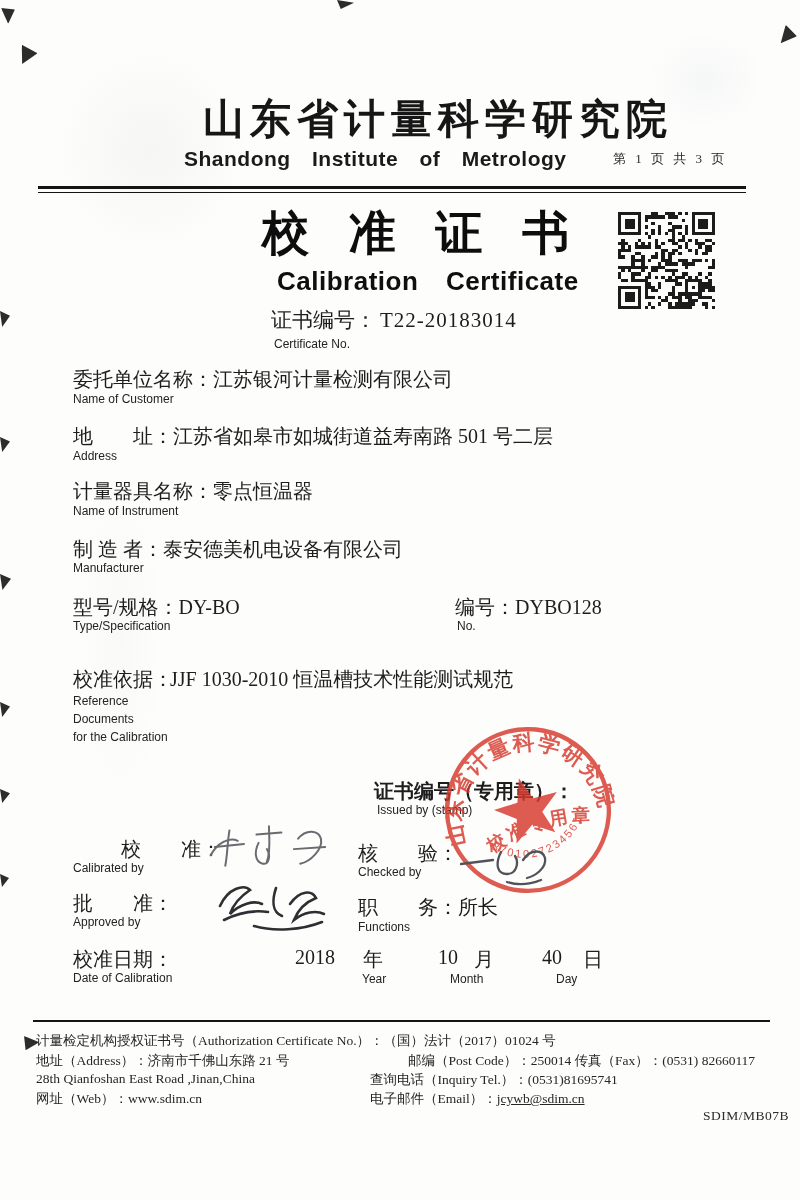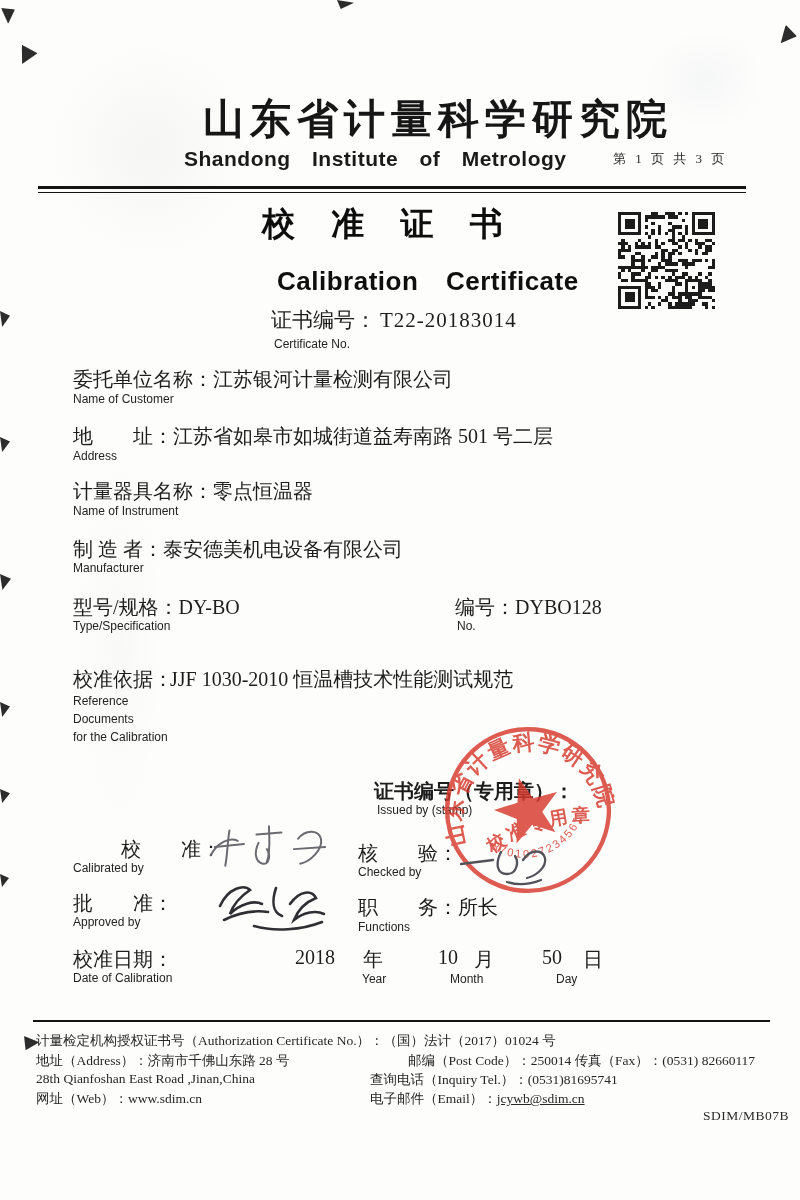--- a/index.html
+++ b/index.html
@@ -42,21 +42,21 @@
 
   <div class="abs zh nowrap" style="left:203px;top:92px;font-size:41px;font-weight:600;letter-spacing:6px;color:#161616;">山东省计量科学研究院</div>
 
   <div class="abs en nowrap" style="left:184px;top:147px;font-size:21px;font-weight:bold;word-spacing:15px;letter-spacing:.5px;color:#1a1a1a;">Shandong Institute of Metrology</div>
 
   <div class="abs zh nowrap" style="left:613px;top:150px;font-size:13px;letter-spacing:3px;color:#2a2a2a;">第 1 页 共 3 页</div>
 
   <div class="rule" style="left:38px;top:186px;width:708px;height:3px;"></div>
   <div class="rule" style="left:38px;top:192px;width:708px;height:1px;"></div>
 
-  <div class="abs zh nowrap" style="left:262px;top:202px;font-size:33px;font-weight:bold;letter-spacing:14px;color:#0d0d0d;">校 准 证 书</div>
+  <div class="abs zh nowrap" style="left:262px;top:202px;font-size:47px;font-weight:bold;letter-spacing:14px;color:#0d0d0d;">校 准 证 书</div>
 
   <div class="abs en nowrap" style="left:277px;top:266px;font-size:26px;font-weight:bold;word-spacing:20px;letter-spacing:.5px;color:#0f0f0f;">Calibration Certificate</div>
 
   <svg id="qr" class="abs" style="left:618px;top:212px;" width="97" height="97" viewBox="0 0 97 97" shape-rendering="crispEdges">
       <rect x="0.00" y="0.00" width="3.34" height="3.34" fill="#1c1c1c"></rect>
       <rect x="3.34" y="0.00" width="3.34" height="3.34" fill="#1c1c1c"></rect>
       <rect x="6.69" y="0.00" width="3.34" height="3.34" fill="#1c1c1c"></rect>
       <rect x="10.03" y="0.00" width="3.34" height="3.34" fill="#1c1c1c"></rect>
       <rect x="13.38" y="0.00" width="3.34" height="3.34" fill="#1c1c1c"></rect>
       <rect x="16.72" y="0.00" width="3.34" height="3.34" fill="#1c1c1c"></rect>
@@ -555,29 +555,29 @@
   <div class="abs en sub" style="left:73px;top:971px;">Date of Calibration</div>
 
   <div class="abs zh val" style="left:295px;top:946px;">2018</div>
   <div class="abs zh val" style="left:363px;top:946px;">年</div>
   <div class="abs en sub" style="left:362px;top:972px;">Year</div>
 
   <div class="abs zh val" style="left:438px;top:946px;">10</div>
   <div class="abs zh val" style="left:474px;top:946px;">月</div>
   <div class="abs en sub" style="left:450px;top:972px;">Month</div>
 
-  <div class="abs zh val" style="left:542px;top:946px;">50</div>
+  <div class="abs zh val" style="left:542px;top:946px;">40</div>
   <div class="abs zh val" style="left:583px;top:946px;">日</div>
   <div class="abs en sub" style="left:556px;top:972px;">Day</div>
 
   <div class="rule" style="left:33px;top:1020px;width:737px;height:2px;"></div>
 
   <div class="abs zh footer-txt" style="left:36px;top:1032px;">计量检定机构授权证书号（Authorization Certificate No.）：（国）法计（2017）01024 号</div>
 
-  <div class="abs zh footer-txt" style="left:36px;top:1052px;">地址（Address）：济南市千佛山东路 28 号</div>
+  <div class="abs zh footer-txt" style="left:36px;top:1052px;">地址（Address）：济南市千佛山东路 21 号</div>
   <div class="abs zh footer-txt" style="left:408px;top:1052px;">邮编（Post Code）：250014 传真（Fax）：(0531) 82660117</div>
 
   <div class="abs zh footer-txt" style="left:36px;top:1071px;">28th Qianfoshan East Road ,Jinan,China</div>
   <div class="abs zh footer-txt" style="left:370px;top:1071px;">查询电话（Inquiry Tel.）：(0531)81695741</div>
 
   <div class="abs nowrap footer-txt" style="left:36px;top:1090px;">
     <span class="zh">网址（Web）：</span><span class="zh">www.sdim.cn</span>
   </div>
   <div class="abs nowrap footer-txt" style="left:370px;top:1090px;">
     <span class="zh">电子邮件（Email）：</span><span class="zh" style="text-decoration:underline;">jcywb@sdim.cn</span>

